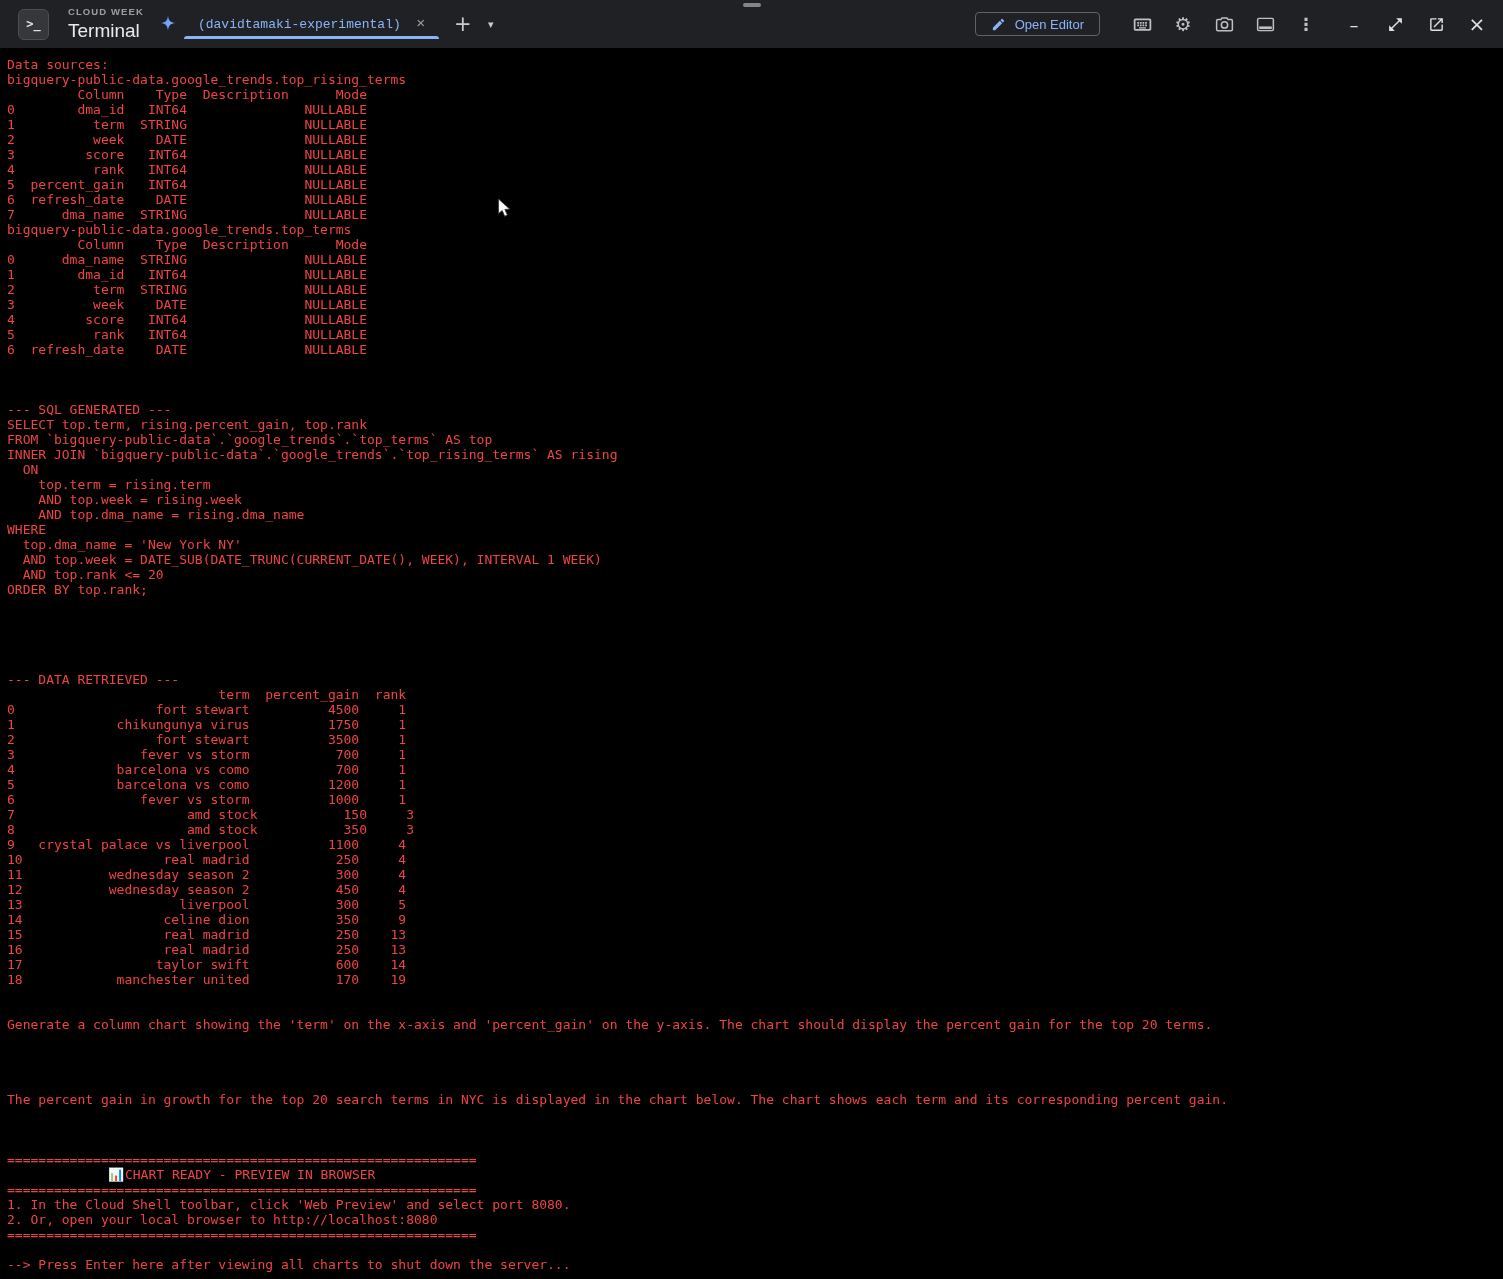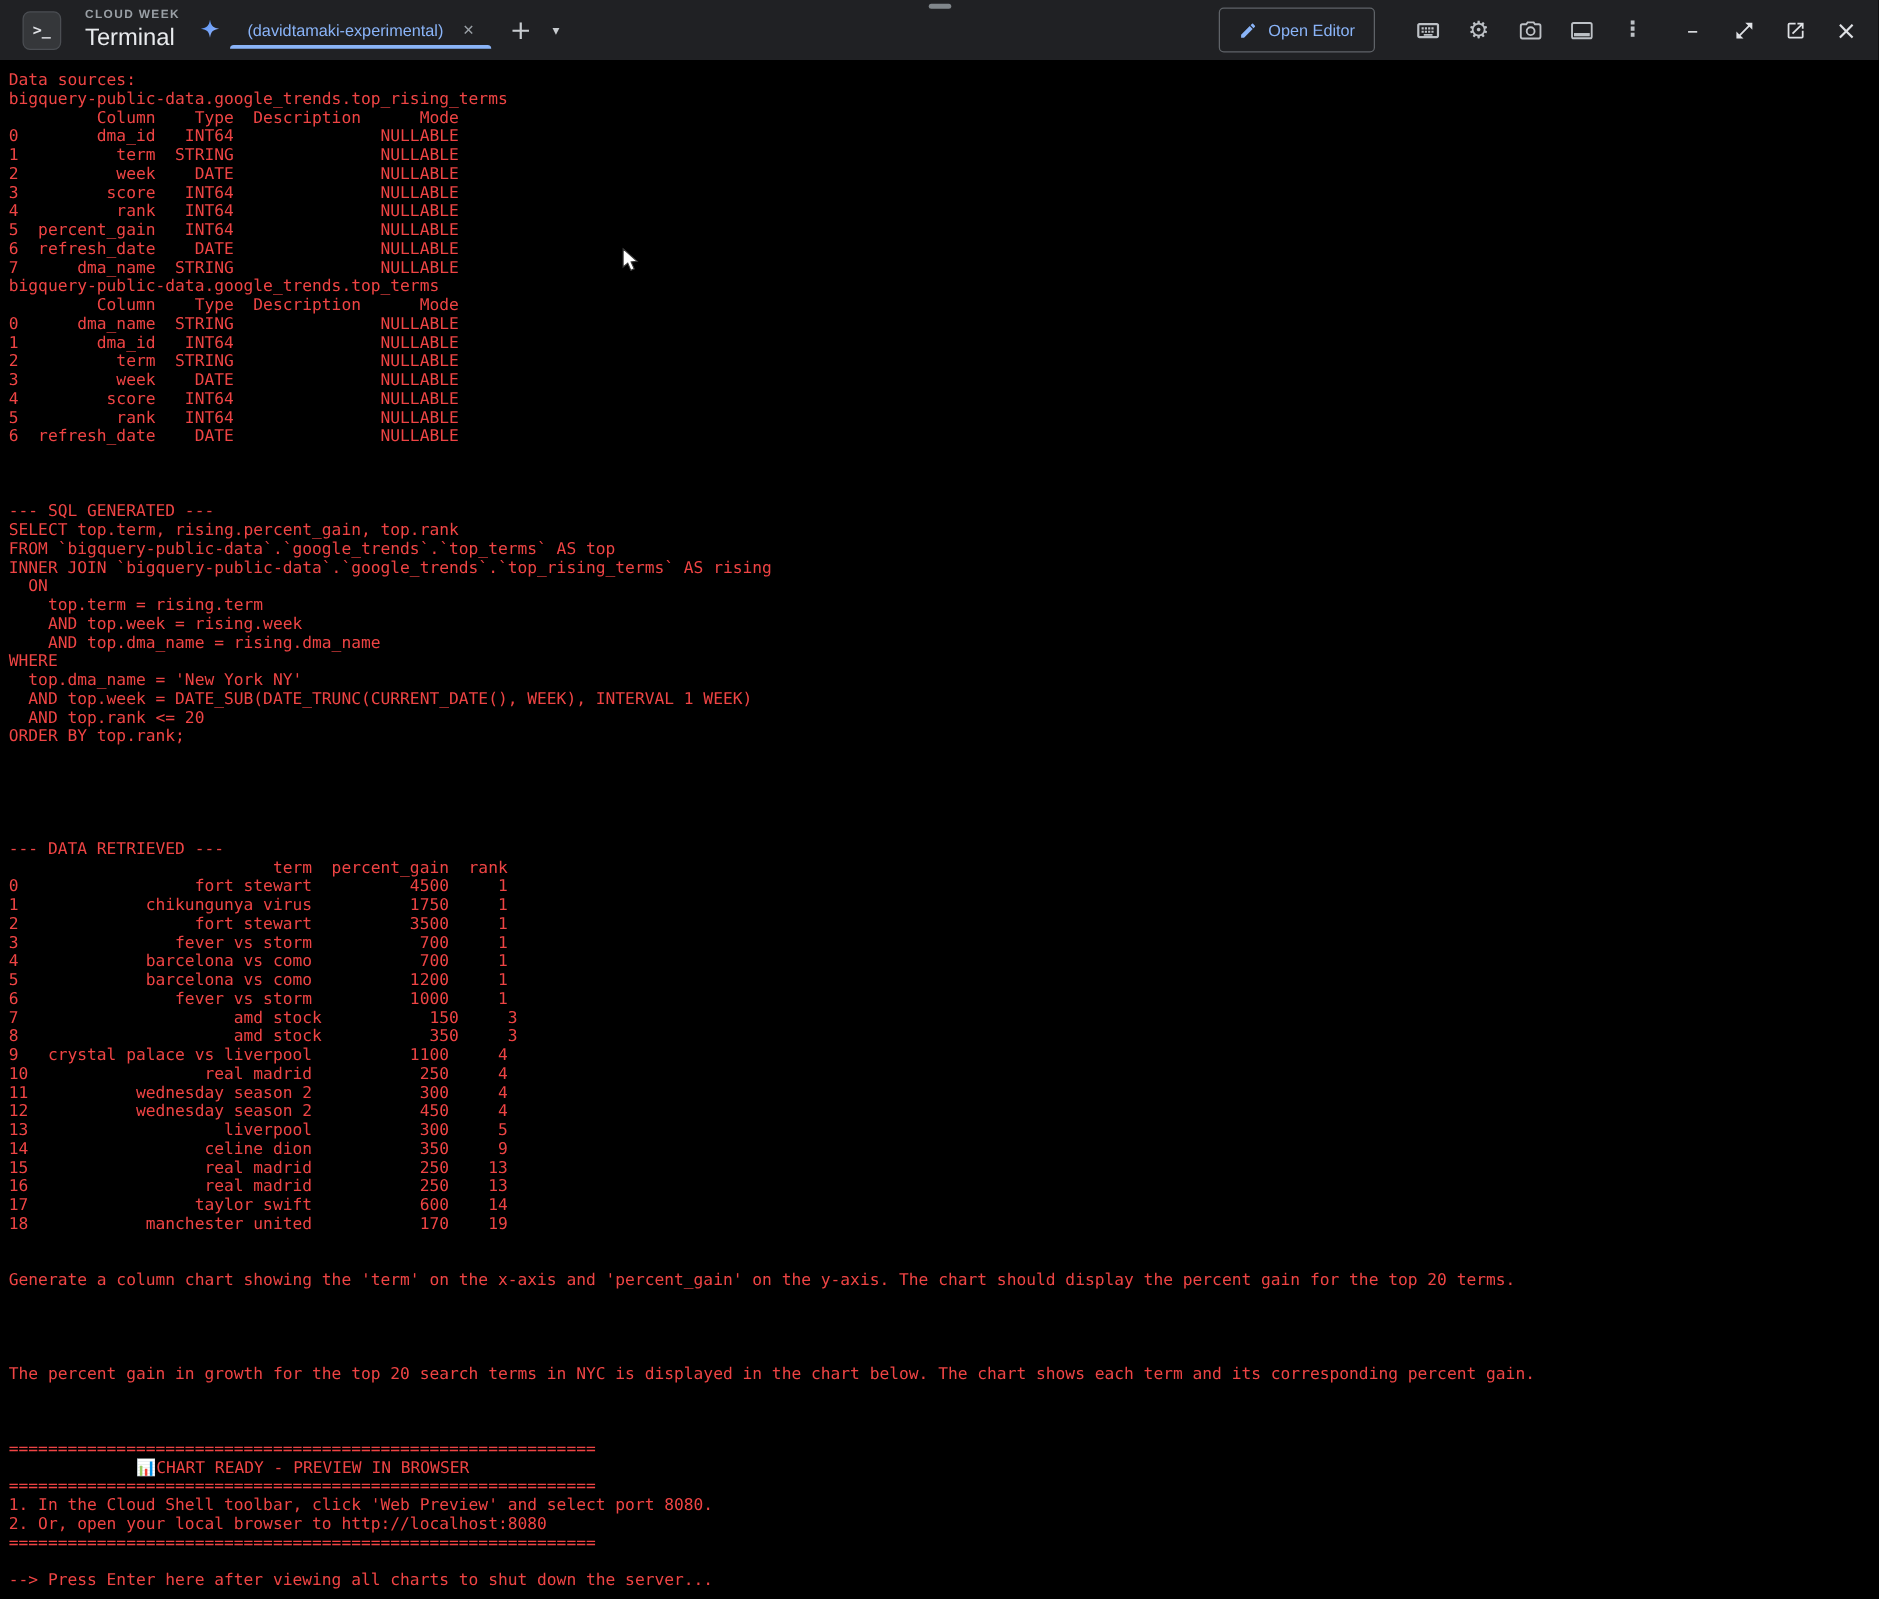--- a/index.html
+++ b/index.html
@@ -34,21 +34,21 @@
     font-size: 9.5px; font-weight: bold; letter-spacing: 1.1px; color: #9aa0a6;
   }
   .app-title { font-size: 19px; color: #e8eaed; margin-top: 3px; }
 
   .spark { margin-left: 14px; width: 20px; height: 20px; flex: none; cursor: pointer; background: none; border: none; }
   .spark svg { width: 20px; height: 20px; display: block; }
 
   .tab {
     position: relative; height: 30px; margin-left: 6px;
     display: flex; align-items: center;
-    padding: 0 10px 0 14px; cursor: pointer; flex: none;
+    padding: 0 10px 0 14px; cursor: pointer; flex: none; font-family: Liberation Mono, monospace;
   }
   .tab-label { color: #8ab4f8; font-size: 13px; white-space: nowrap; }
   .tab-close {
     color: #9aa0a6; font-size: 15px; line-height: 1; margin-left: 12px;
     width: 16px; height: 16px; display: flex; align-items: center; justify-content: center;
     border-radius: 50%; cursor: pointer;
   }
   .tab-underline {
     position: absolute; left: 0; right: 0; bottom: 0; height: 3px;
     background: #8ab4f8; border-radius: 3px 3px 0 0;
@@ -57,21 +57,21 @@
     background: none; border: none; color: #bdc1c6; cursor: pointer;
     display: flex; align-items: center; justify-content: center;
     width: 24px; height: 24px; font-family: "DejaVu Sans", sans-serif;
   }
   .add-tab { font-size: 21px; margin-left: 12px; color: #c8ccd0; }
   .caret { font-size: 11px; margin-left: 4px; color: #c8ccd0; }
 
   .open-editor {
     margin-left: auto; margin-right: 30px;
     display: flex; align-items: center; gap: 9px;
-    height: 36px; padding: 0 15px;
+    height: 24px; padding: 0 15px;
     background: transparent; border: 1px solid #5f6368; border-radius: 4px;
     color: #8ab4f8; font-size: 13px; font-family: "Liberation Sans", sans-serif;
     cursor: pointer; flex: none;
   }
   .open-editor svg { width: 15px; height: 15px; display: block; }
 
   .toolbar-icons { display: flex; align-items: center; gap: 17px; flex: none; }
   .toolbar-icons svg { width: 21px; height: 21px; display: block; }
   .glyph-gear { font-size: 19px; }
   .glyph-dots { font-size: 17px; font-weight: bold; }

